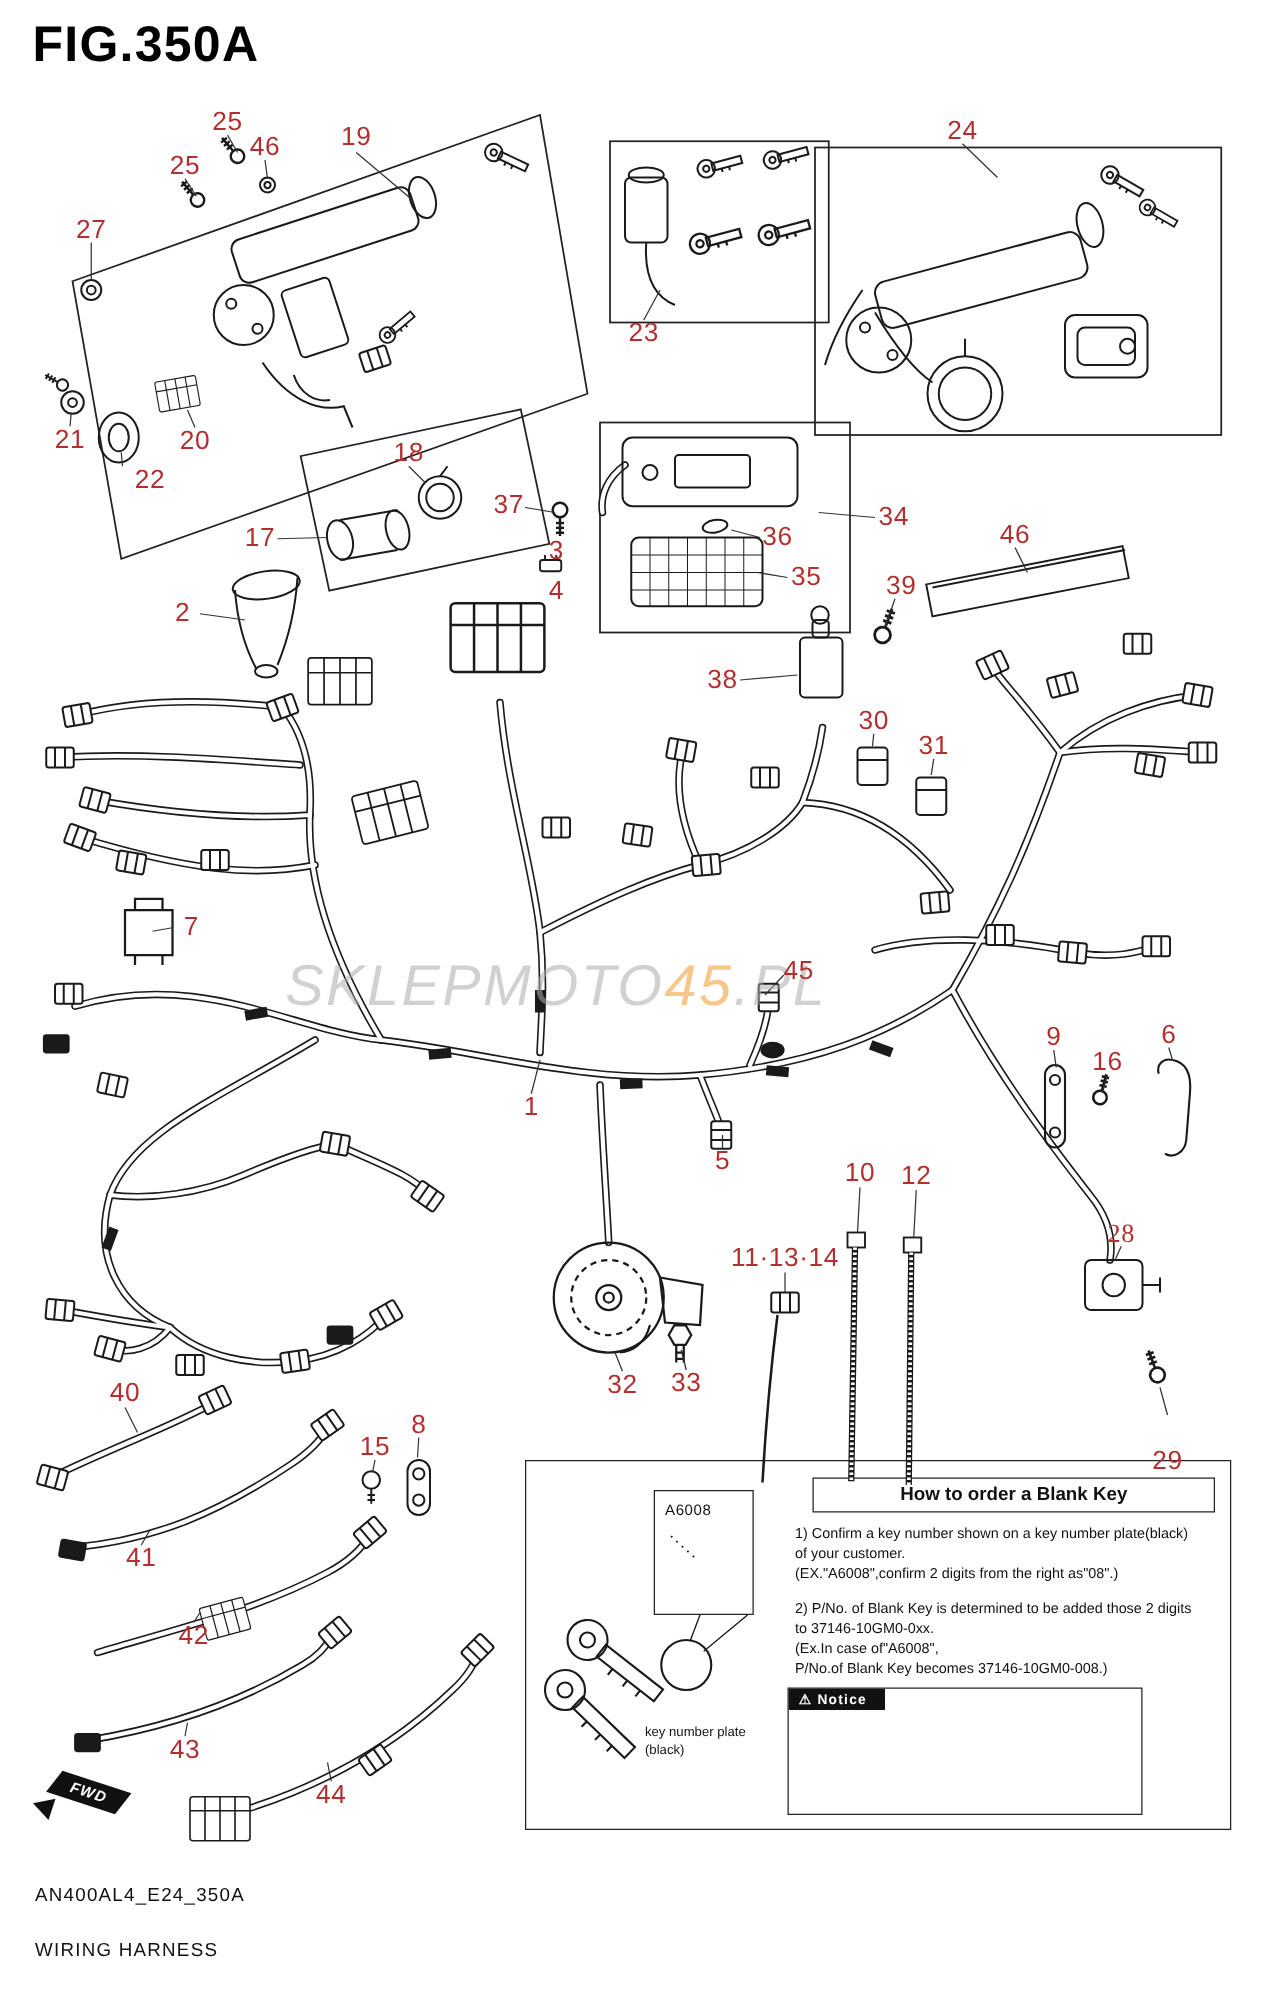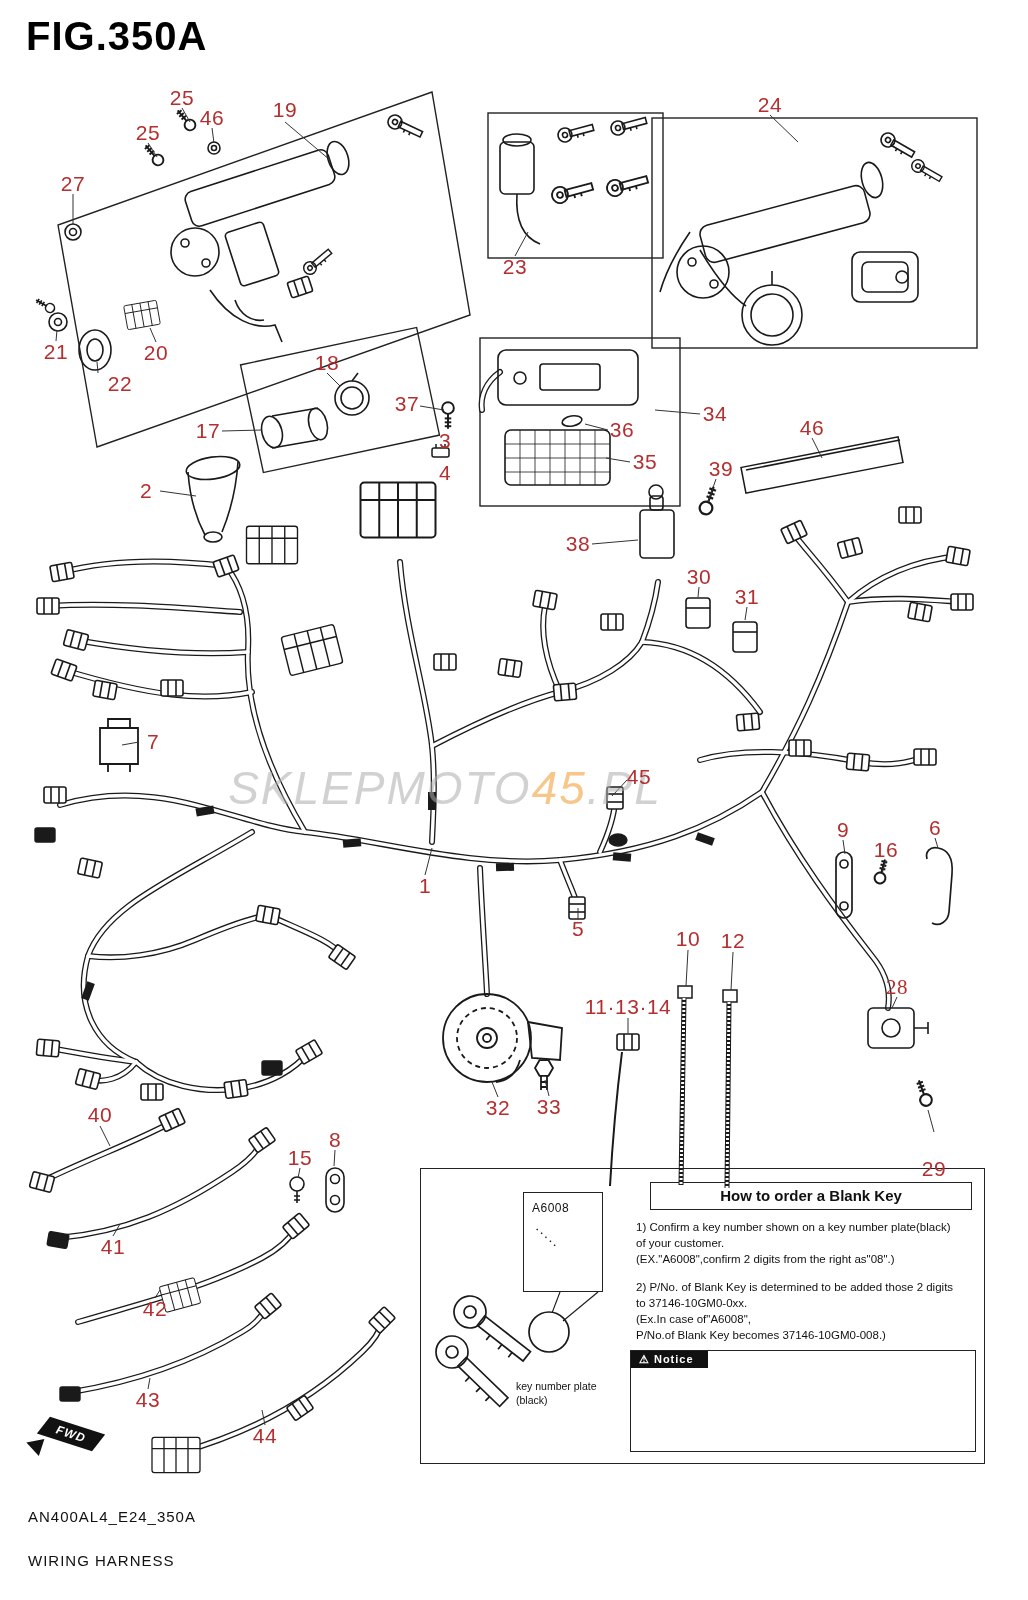--- a/index.html
+++ b/index.html
@@ -34,21 +34,21 @@
   .footer-name{left:28px;top:1552px;font-size:15px;letter-spacing:1px;}
   .box{border:1.5px solid #222;position:absolute;box-sizing:border-box;}
   .howto-title{
     left:650px;top:1182px;width:322px;height:28px;line-height:25px;text-align:center;
     font-size:15px;font-weight:bold;
   }
   .howto-step{
     position:absolute;left:636px;width:344px;font-size:11.5px;line-height:1.38;
     white-space:pre-line;
   }
-  .notice-box{left:630px;top:1350px;width:346px;height:102px;}
+  .notice-box{left:630px;top:1350px;width:284px;height:102px;}
   .notice-tab{
     position:absolute;left:0;top:0;background:#111;color:#fff;font-size:11px;
     font-weight:bold;padding:2px 14px 2px 8px;letter-spacing:1px;
   }
   .notice-text{
     position:absolute;left:8px;top:22px;width:330px;font-size:11px;line-height:1.4;
     white-space:pre-line;
   }
   .plate-box{left:523px;top:1192px;width:80px;height:100px;}
   .plate-code{position:absolute;left:8px;top:8px;font-size:12px;letter-spacing:.5px;}

